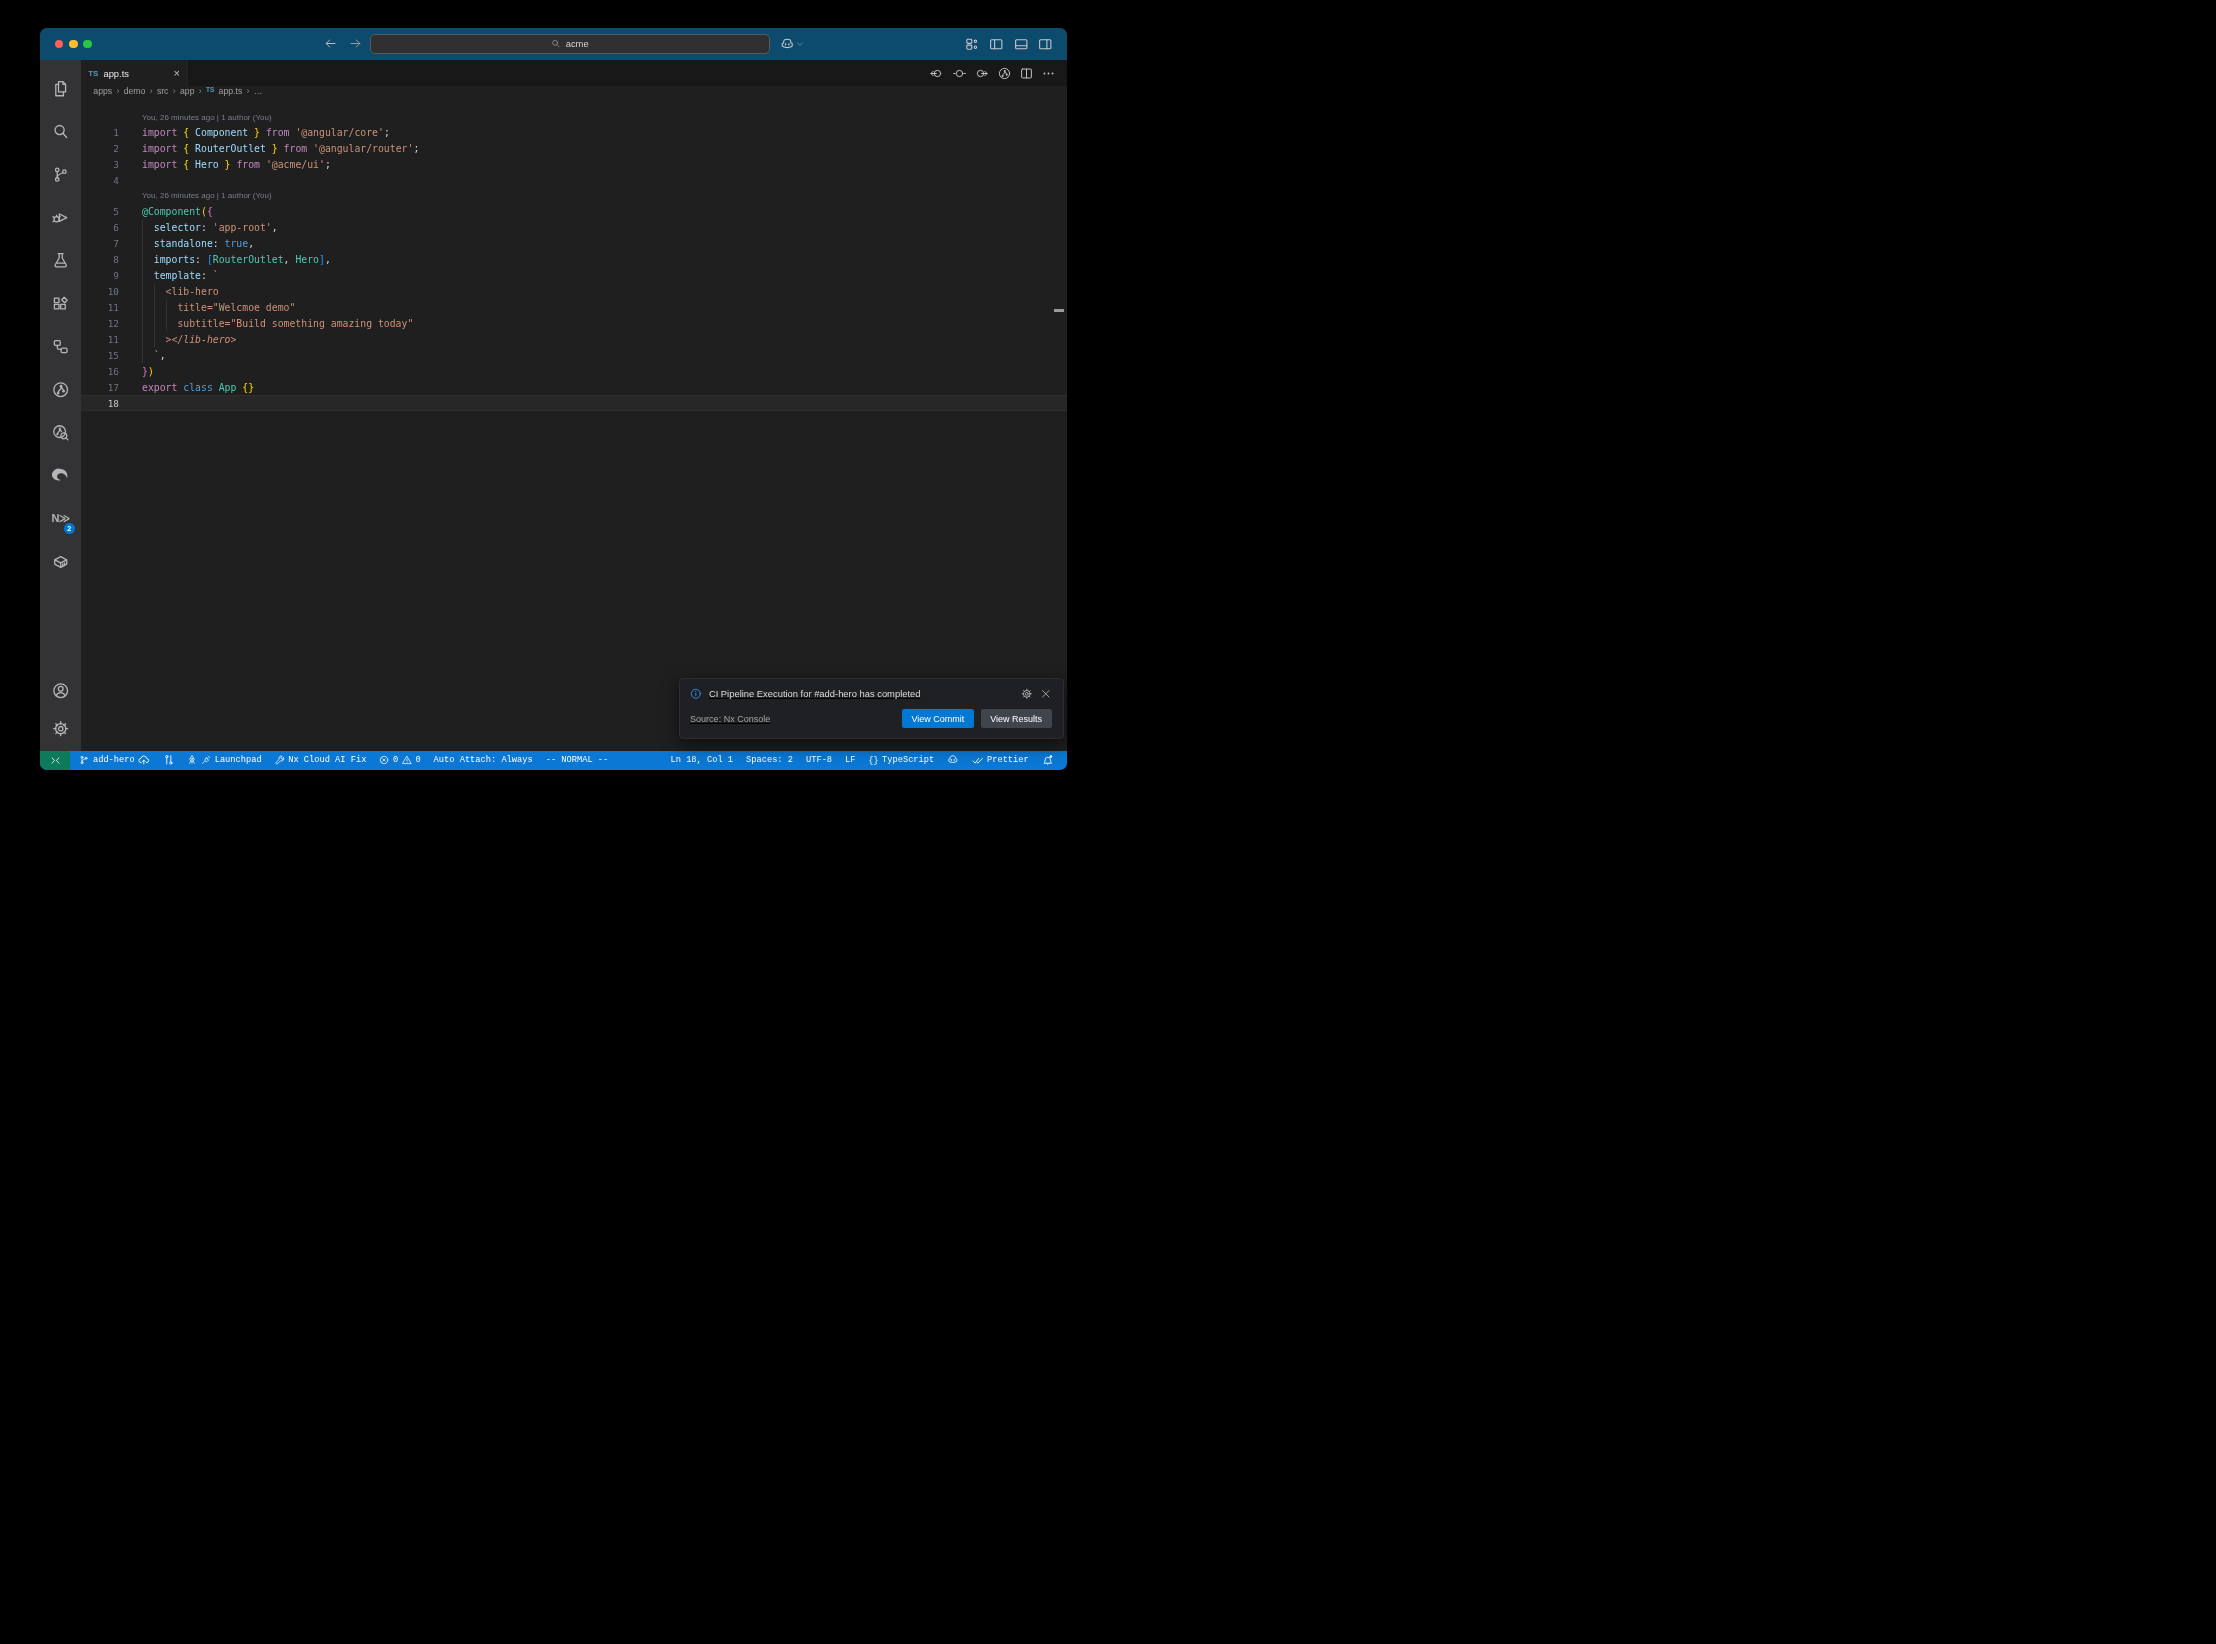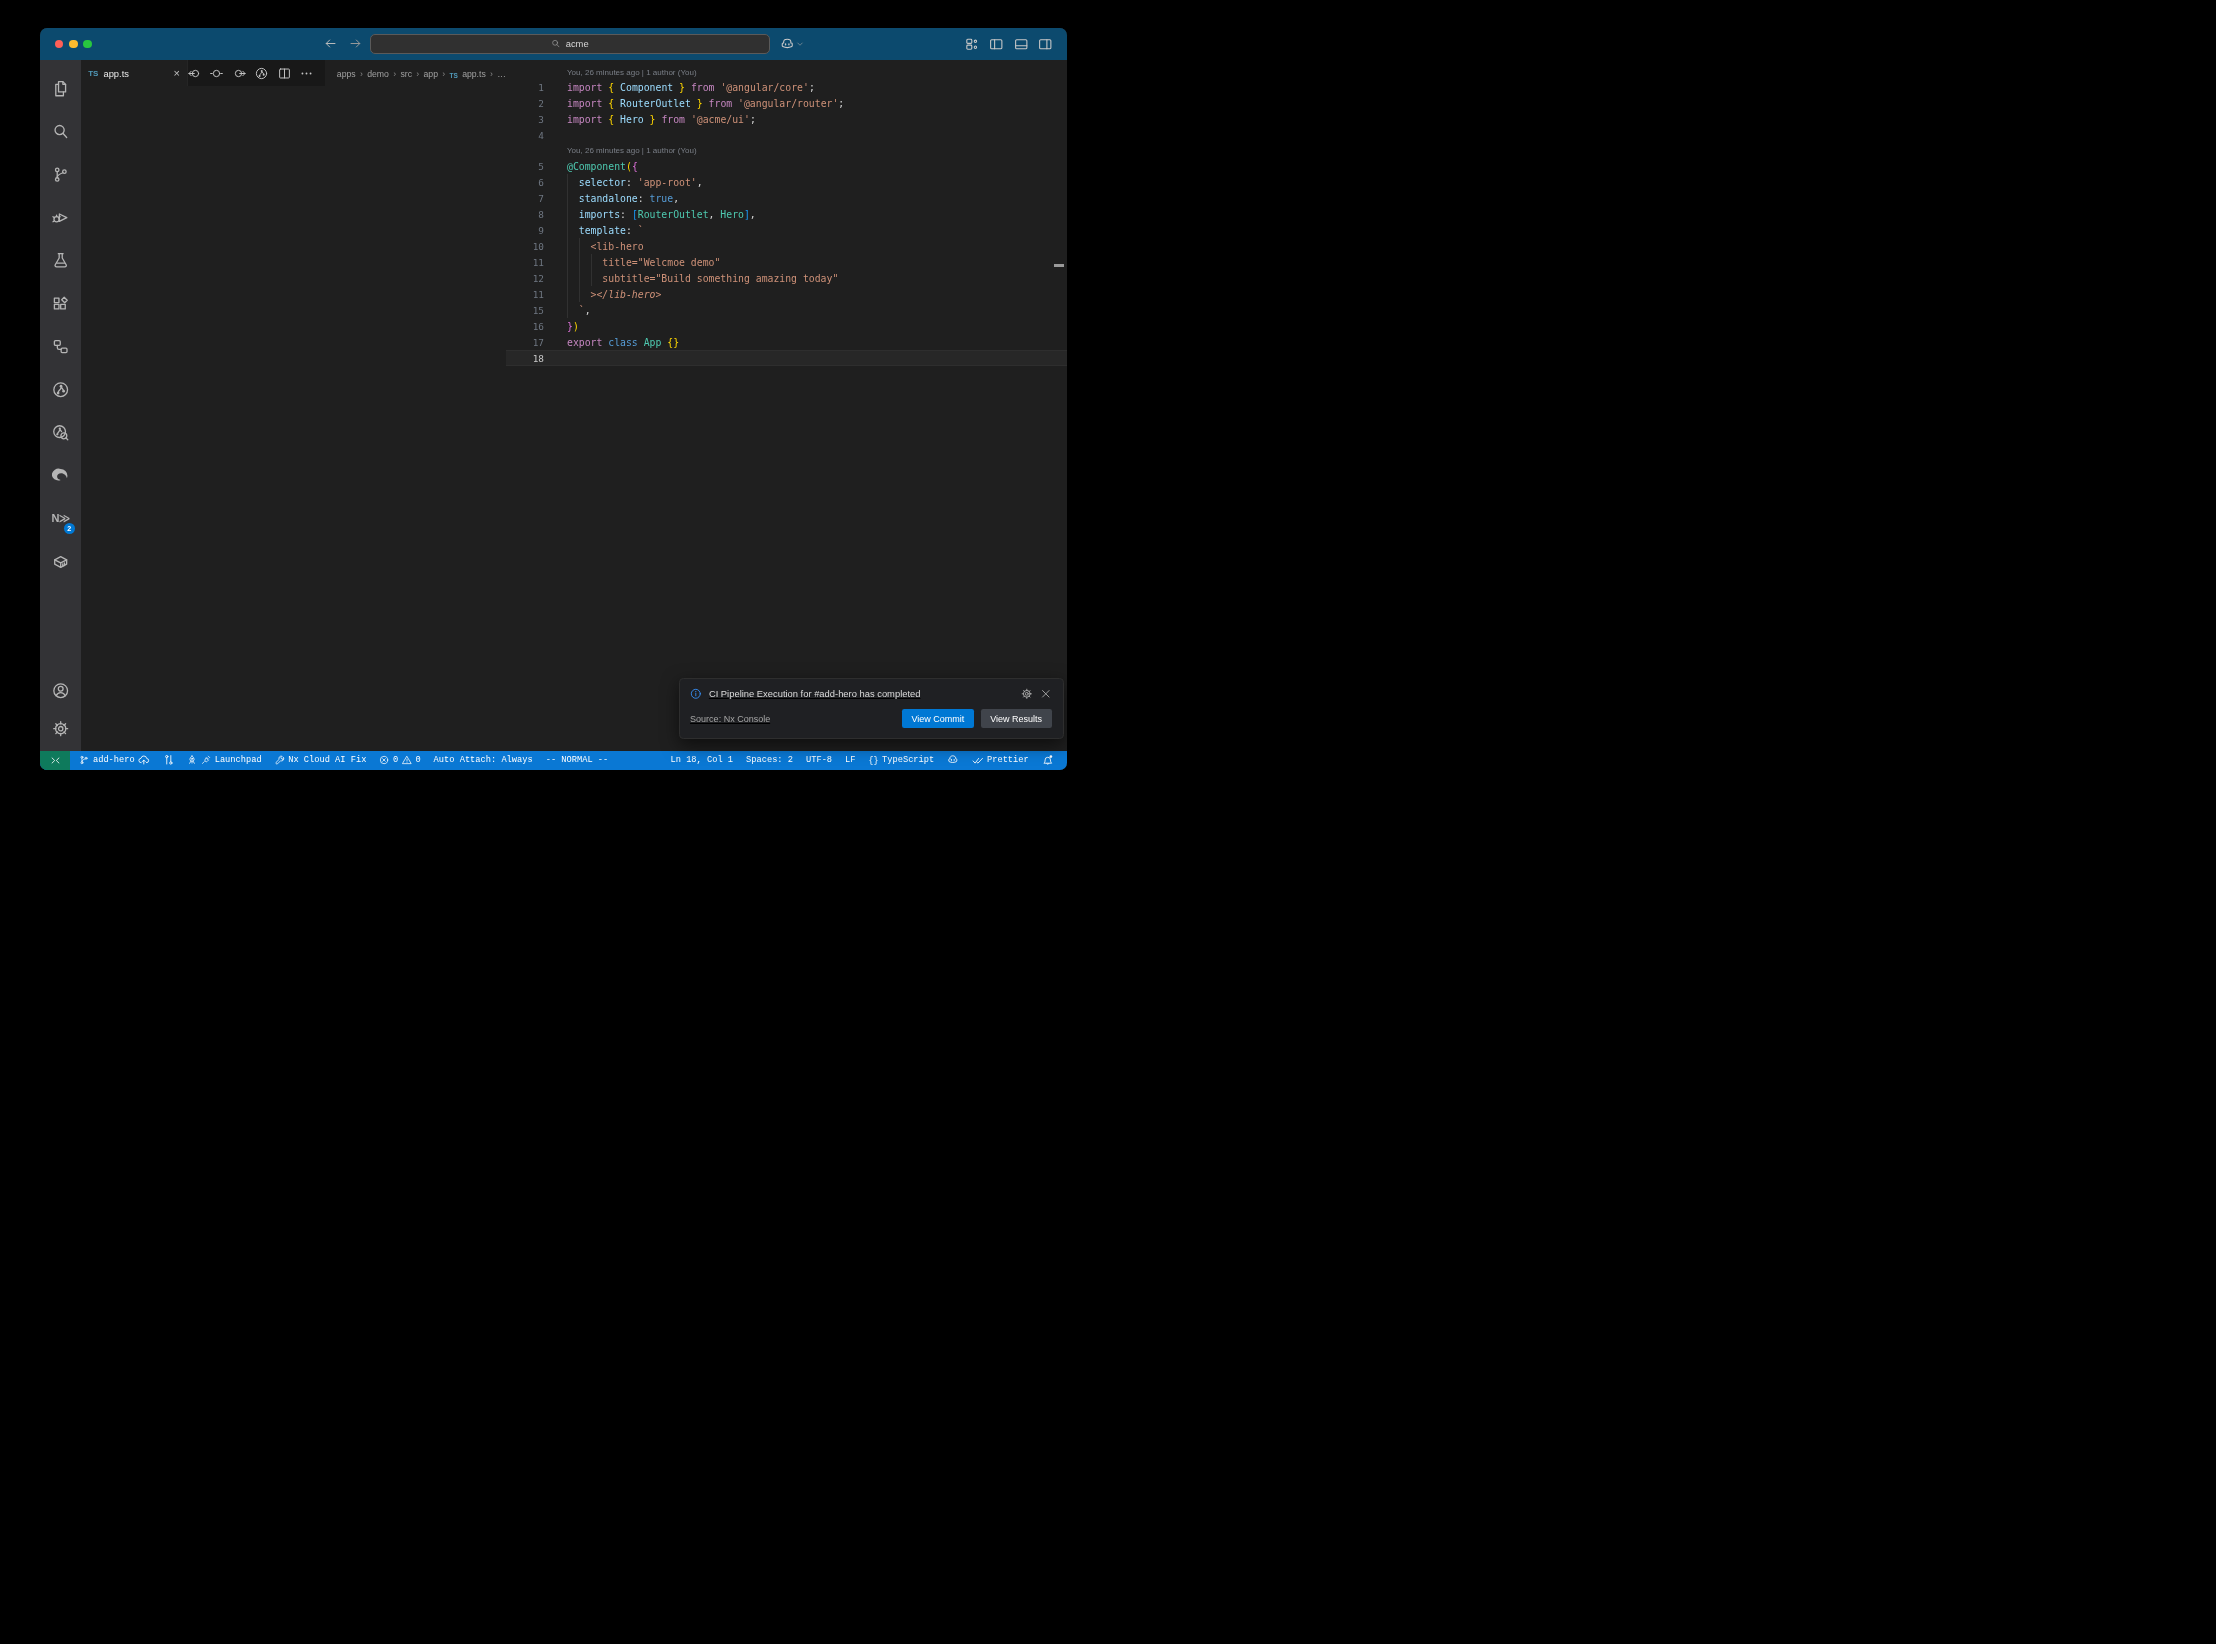--- a/index.html
+++ b/index.html
@@ -22,29 +22,29 @@
   .main{flex:1;display:flex;min-height:0;}
   .activitybar{width:41px;flex:none;background:#333336;display:flex;flex-direction:column;align-items:center;padding-top:7.2px;}
   .ab-top{flex:1;display:flex;flex-direction:column;align-items:center;}
   .ab-bottom{display:flex;flex-direction:column;align-items:center;padding-bottom:2.9px;}
   .ab-item{width:35px;height:43px;display:flex;align-items:center;justify-content:center;color:#b5b5b5;position:relative;cursor:pointer;}
   .ab-bottom .ab-item{height:38px;}
   .ab-item .icon{width:17.4px;height:17.4px;}
   .ab-item .nxtxt{font-size:11px;font-weight:bold;letter-spacing:-0.7px;color:#b5b5b5;}
   .badge{position:absolute;right:2.9px;bottom:5.8px;min-width:11.6px;height:11.6px;border-radius:5.8px;background:#0078d4;color:#fff;font-size:7.2px;font-weight:bold;display:flex;align-items:center;justify-content:center;padding:0 2.9px;}
   
-  .editor{flex:1;display:flex;min-width:0;background:#1f1f1f;position:relative;}
+  .editor{flex:1;display:flex;flex-direction:column;min-width:0;background:#1f1f1f;position:relative;}
   .tabbar{height:26px;flex:none;background:#181818;display:flex;align-items:stretch;}
   .tab{width:107px;background:#1f1f1f;display:flex;align-items:center;padding:0 7.2px;gap:5px;border-right:0.7px solid #252525;}
   .tsicon{color:#519aba;font-size:8px;font-weight:bold;}
   .tab-label{color:#e8e8e8;font-size:9.4px;}
   .tab-close{margin-left:auto;color:#c0c0c0;font-size:11px;line-height:1;cursor:pointer;}
   .ed-actions{margin-left:auto;display:flex;align-items:center;gap:9.4px;margin-right:11.6px;color:#c5c5c5;}
   .ed-actions .icon{width:13px;height:13px;}
-  .breadcrumbs{height:19px;flex:none;display:flex;align-items:flex-end;padding-left:12.3px;gap:4.3px;font-size:8.7px;color:#a0a0a0;}
+  .breadcrumbs{height:19px;flex:none;display:flex;align-items:flex-start;padding-left:12.3px;gap:4.3px;font-size:8.7px;color:#a0a0a0;}
   .bc-sep{color:#8a8a8a;font-size:8.7px;}
   .bc-ts{color:#519aba;font-size:6.5px;font-weight:bold;}
   
   .code{flex:1;position:relative;padding-top:5px;font-family:"DejaVu Sans Mono",monospace;font-size:9.8px;overflow:hidden;}
   .crow{display:flex;height:16px;align-items:center;position:relative;}
   .crow.blame{height:14.5px;}
   .gutter{width:61px;flex:none;text-align:right;padding-right:23px;color:#6e7681;font-size:9.4px;}
   .crow.cur{background:rgba(150,150,150,.07);box-shadow:inset 0 0.7px 0 rgba(255,255,255,.05),inset 0 -0.7px 0 rgba(255,255,255,.05);}
   .crow.cur .gutter{color:#c8c8c8;}
   .ltext{white-space:pre;position:relative;height:100%;display:flex;align-items:center;}

